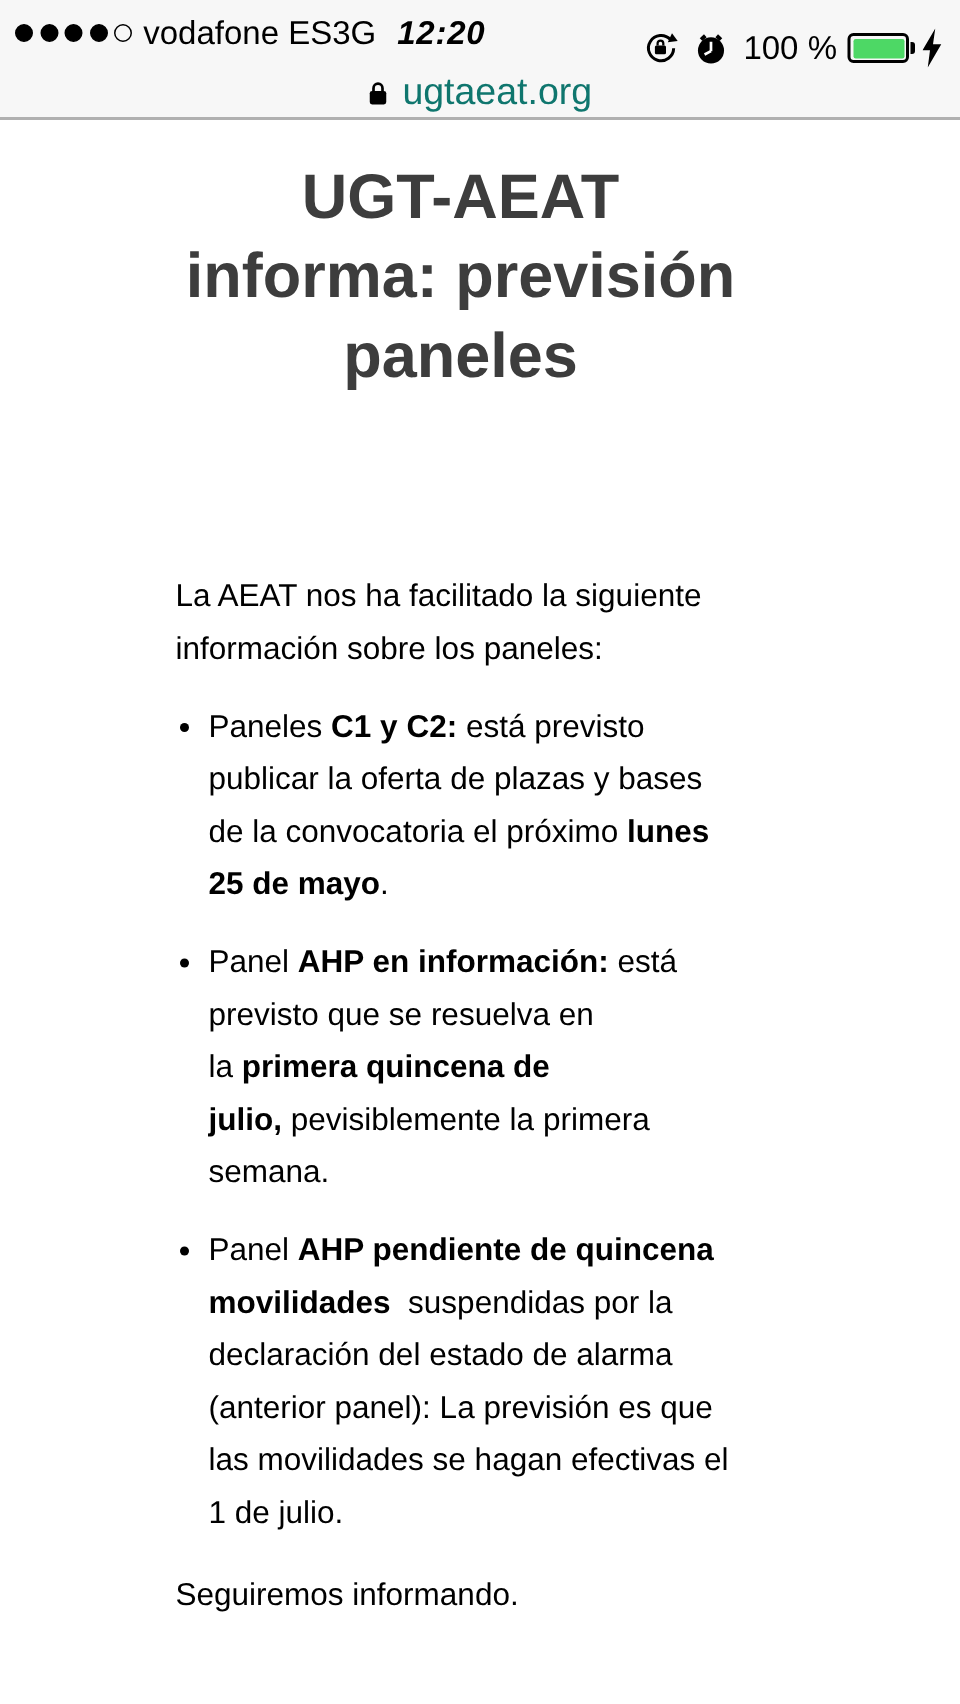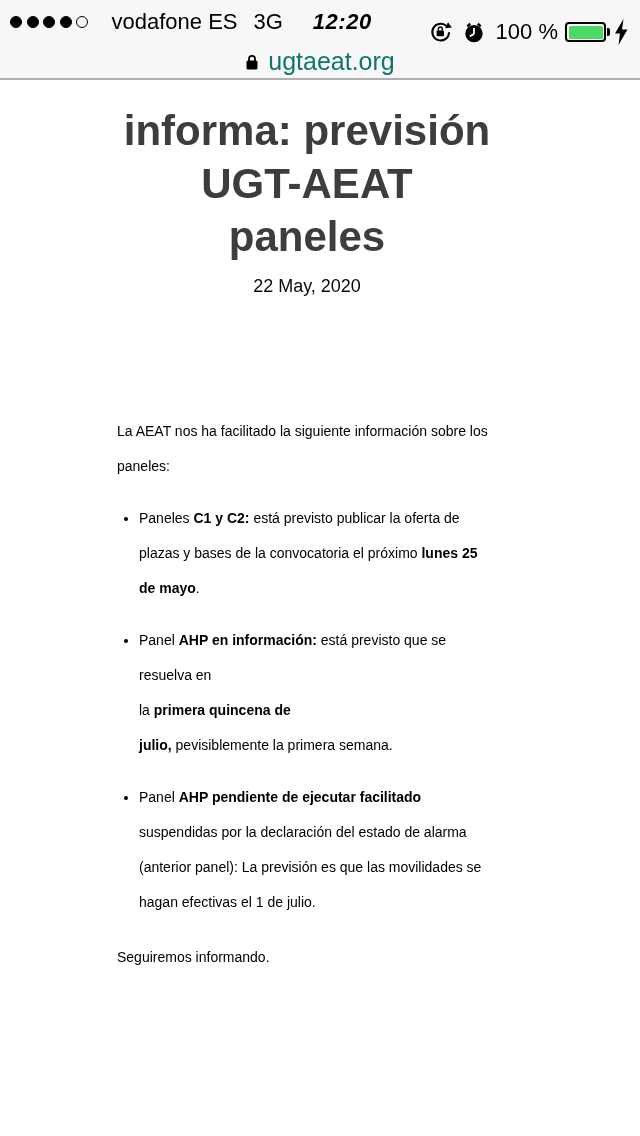--- a/index.html
+++ b/index.html
@@ -8,21 +8,21 @@
     font-family:"Liberation Sans", sans-serif;
     -webkit-font-smoothing:antialiased;
   }
   
   .top-bar{
     width:640px;height:80px;box-sizing:border-box;
     background:#f7f7f7;border-bottom:2px solid #b0b0b0;
   }
   .status-row{
     height:40px;display:flex;align-items:center;
-    padding:2px 12px 0 10px;font-size:22px;color:#000;gap:16px;
+    padding:2px 12px 0 10px;font-size:22px;color:#000;
   }
   .signal-dots{display:inline-flex;align-items:center;}
   .dot{
     width:12px;height:12px;border-radius:50%;
     border:1.5px solid #000;box-sizing:border-box;margin-right:4.5px;
     display:inline-block;background:transparent;
   }
   .dot.filled{background:#000;}
   .carrier{margin-left:3px;}
   .network{margin-left:0;}
@@ -50,21 +50,21 @@
   h1.post-title{
     margin:0;font-size:42px;line-height:53px;font-weight:bold;
     color:#3d3d3d;text-align:center;
   }
   h1.post-title span{display:block;}
   .post-date{
     margin-top:12px;font-size:18px;line-height:22px;
     color:#0a0a0a;text-align:center;
   }
   .article-body{
-    margin-top:117px;font-size:14px;line-height:35px;color:#000;
+    margin-top:117px;font-size:21px;line-height:35px;color:#000;
   }
   .article-body p{margin:0;}
   .article-body ul{
     margin:17px 0 20px 0;padding:0 0 0 22px;list-style:disc outside;
   }
   .article-body li{margin:0 0 17px 0;}
   .article-body li:last-child{margin-bottom:0;}
   .article-body b{font-weight:bold;}
 </style>
 </head>
@@ -110,27 +110,26 @@
     <svg class="url-lock" width="14" height="18" viewBox="0 0 14 18">
       <path d="M4 8 V5.8 a3 3 0 0 1 6 0 V8" fill="none" stroke="#000" stroke-width="1.8"></path>
       <rect x="1.5" y="7.6" width="11" height="9" rx="1.6" fill="#000"></rect>
     </svg>
     <span>ugtaeat.org</span>
   </div>
 </div>
 
 <div class="page">
   <h1 class="post-title">
+    <span>UGT-AEAT</span>
     <span>informa: previsión</span>
-    <span>UGT-AEAT</span>
     <span>paneles</span>
   </h1>
-  <div class="post-date">22 May, 2020</div>
   <div class="article-body">
     <p>La AEAT nos ha facilitado la siguiente información sobre los paneles:</p>
     <ul>
       <li><span>Paneles </span><b>C1 y C2:</b><span> está previsto publicar la oferta de plazas y bases de la convocatoria el próximo </span><b>lunes 25 de mayo</b><span>.</span></li>
       <li><span>Panel </span><b>AHP en información:</b><span> está previsto que se resuelva en</span><br><span>la </span><b>primera quincena de</b><br><b>julio,</b><span> pevisiblemente la primera semana.</span></li>
-      <li><span>Panel </span><b>AHP pendiente de ejecutar facilitado</b><span>&nbsp; suspendidas por la declaración del estado de alarma (anterior panel): La previsión es que las movilidades se hagan efectivas el 1 de julio.</span></li>
+      <li><span>Panel </span><b>AHP pendiente de quincena movilidades</b><span>&nbsp; suspendidas por la declaración del estado de alarma (anterior panel): La previsión es que las movilidades se hagan efectivas el 1 de julio.</span></li>
     </ul>
     <p>Seguiremos informando.</p>
   </div>
 </div>
 
 </body></html>

